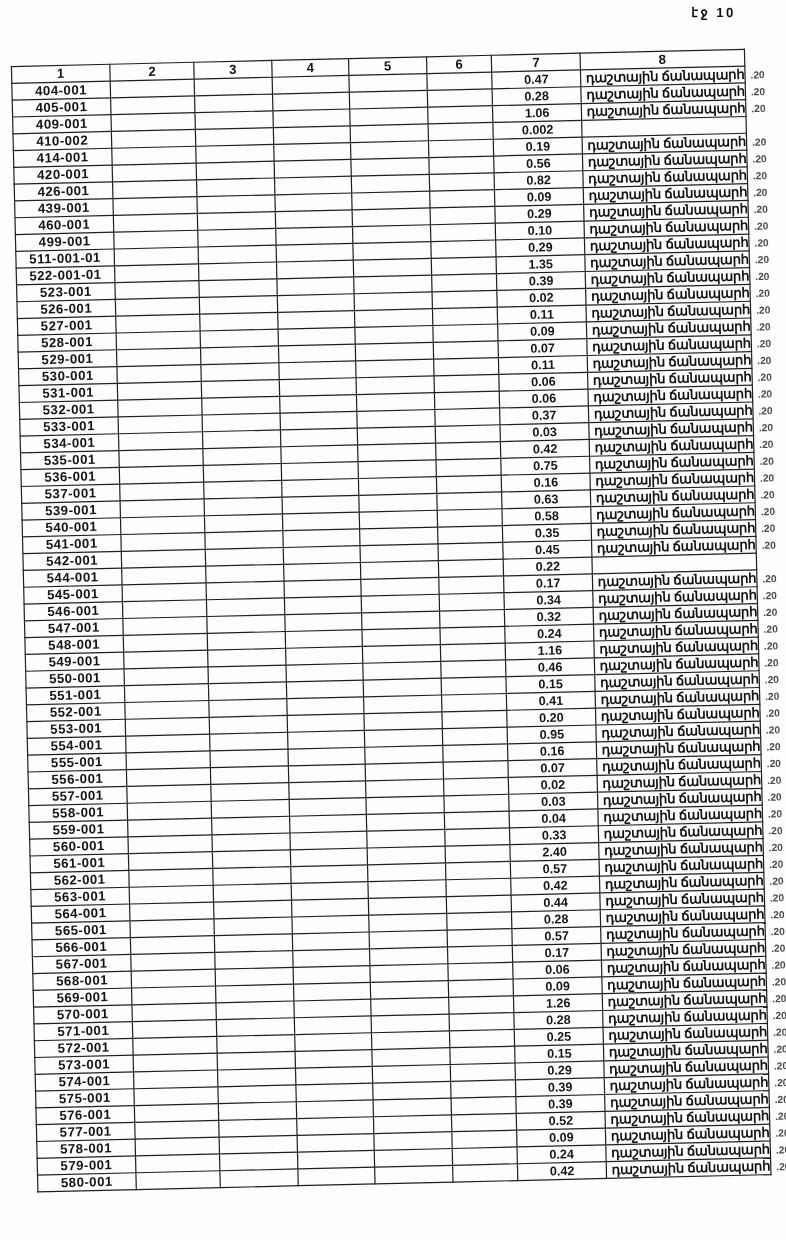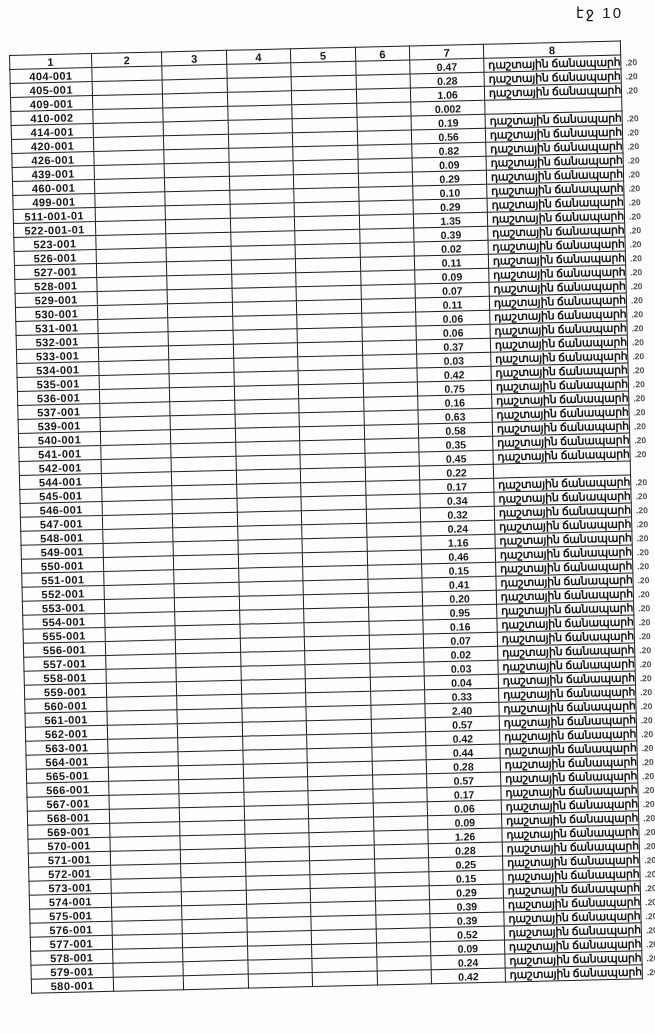--- a/index.html
+++ b/index.html
@@ -7,22 +7,22 @@
     width: 655px; height: 1033px;
     overflow: hidden;
     background: #fdfdfc;
     font-family: "Liberation Sans", sans-serif;
     color: #1a1a1a;
     position: relative;
   }
   .page-label {
     position: absolute;
     top: 4px; left: 576px;
-    font-size: 15px;
-    font-weight: 400;
+    font-size: 11px;
+    font-weight: 700;
     letter-spacing: 2px;
     color: #111;
   }
   .table-wrap {
     position: absolute;
     left: 9px; top: 55px;
     transform: rotate(-1.35deg);
     transform-origin: 0 0;
   }
   table {

